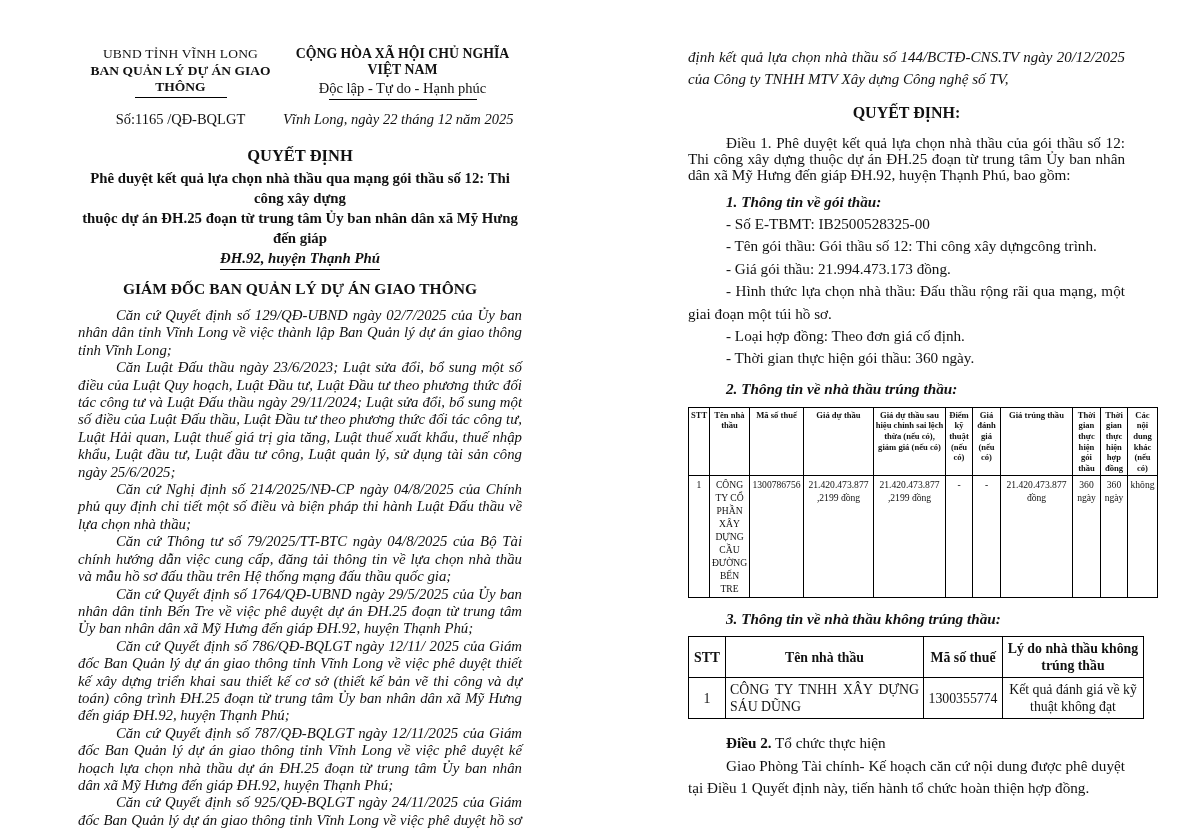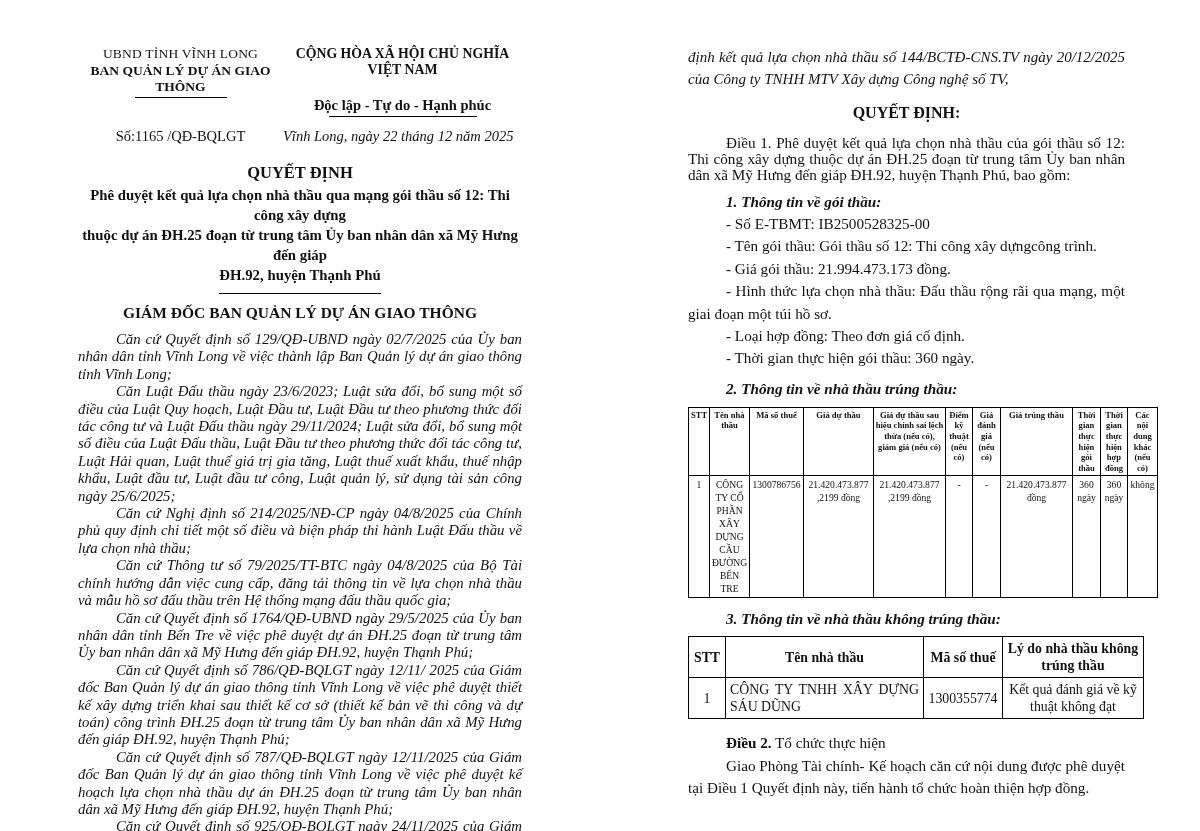--- a/index.html
+++ b/index.html
@@ -12,28 +12,28 @@
 
   
   .col-left{position:absolute;left:78px;top:46px;width:444px;}
   .hdr-row{display:flex;width:100%;}
   .hdr-left{width:205px;text-align:center;}
   .hdr-right{width:239px;text-align:center;}
   .org-top{font-size:13.5px;letter-spacing:.2px;}
   .org-bottom{font-size:13.5px;font-weight:bold;margin-top:1px;}
   .org-rule{width:92px;border-bottom:1.4px solid #000;margin:2px auto 0 auto;}
   .nat1{font-size:13.8px;font-weight:bold;}
-  .nat2{font-size:14.5px;font-weight:bold;margin-top:19px;}
+  .nat2{font-size:14.5px;font-weight:normal;margin-top:2px;}
   .nat-rule{width:148px;border-bottom:1.4px solid #000;margin:2px auto 0 auto;}
   .num-row{display:flex;width:100%;margin-top:11px;}
   .doc-num{width:205px;text-align:center;font-size:14.5px;}
   .place-date{width:239px;text-align:left;font-size:14.5px;font-style:italic;}
   .doc-title{margin-top:18px;text-align:center;font-size:16.5px;font-weight:bold;}
   .subject{margin-top:2px;text-align:center;font-size:14.8px;font-weight:bold;line-height:20px;}
-  .subject .u{display:inline-block;border-bottom:1.5px solid #000;padding-bottom:8px;}
+  .subject .u{display:inline-block;border-bottom:1.5px solid #000;padding-bottom:1px;font-style:italic;}
   .issuer{margin-top:10px;text-align:center;font-size:15.5px;font-weight:bold;}
   .whereas{margin-top:9px;}
   .whereas p{
     margin:0;padding:0;font-size:14.8px;line-height:17.4px;font-style:italic;
     text-align:justify;text-indent:38px;
   }
 
   
   .col-right{position:absolute;left:688px;top:46px;width:470px;}
   .r-text{width:437px;}

